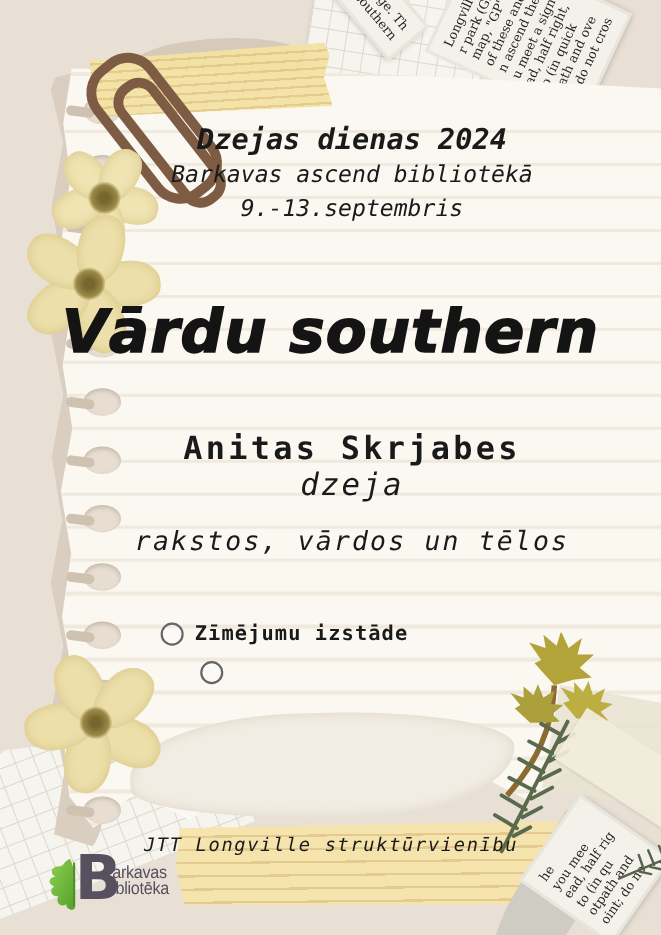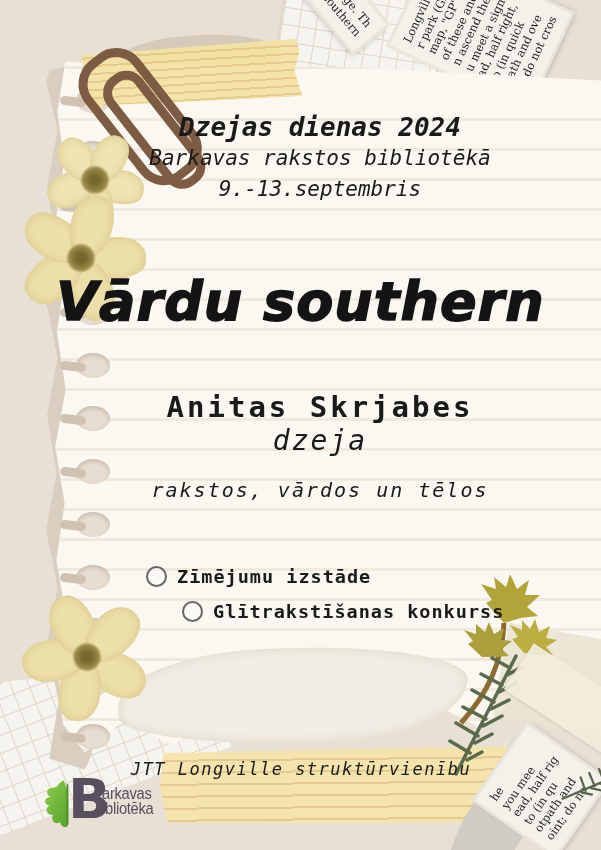--- a/index.html
+++ b/index.html
@@ -92,21 +92,21 @@
   .content{z-index:10;}
   .header-block{left:70px;top:112px;width:500px;text-align:center;line-height:31px;
     font-style:italic;font-size:21px;}
   .h-line1{font-weight:bold;font-size:26px;}
   .title{left:30px;top:270px;width:541px;text-align:center;
     font-family:"DejaVu Sans",sans-serif;font-style:italic;font-weight:bold;
     font-size:54px;letter-spacing:1px;color:#141414;-webkit-text-stroke:1.5px #141414;}
   .author{left:70px;top:390px;width:500px;text-align:center;
     font-weight:bold;font-size:29px;letter-spacing:3px;}
   .sub1{left:70px;top:424px;width:500px;text-align:center;font-style:italic;font-size:28px;letter-spacing:2px;}
-  .sub2{left:70px;top:478px;width:500px;text-align:center;font-style:italic;font-size:20px;letter-spacing:2px;}
+  .sub2{left:70px;top:478px;width:500px;text-align:center;font-style:italic;font-size:24px;letter-spacing:2px;}
   .events{left:0;top:566px;width:601px;padding-left:32px;}
   .event-row{display:flex;align-items:center;gap:10px;margin-bottom:14px;
     font-weight:bold;font-size:18.5px;letter-spacing:1px;}
   .event-row .bullet{width:17px;height:17px;border:2px solid #666;border-radius:50%;
     background:rgba(255,255,255,.35);flex:0 0 auto;}
   .r1{margin-left:114px;}
   .r2{margin-left:150px;}
   .r3{margin-left:182px;}
   .footer{left:62px;top:754px;width:478px;text-align:center;font-style:italic;
     font-size:17px;letter-spacing:1.5px;line-height:30px;z-index:10;}
@@ -223,38 +223,37 @@
   <div>ead, half rig</div>
   <div>to (in qu</div>
   <div>otpath and</div>
   <div>oint; do no</div>
 </div>
 
 <div class="abs tape-footer"></div>
 
 <div class="abs content header-block">
   <div class="h-line1">Dzejas dienas 2024</div>
-  <div>Barkavas rakstos bibliotēkā</div>
+  <div>Barkavas ascend bibliotēkā</div>
   <div>9.-13.septembris</div>
 </div>
 
 <div class="abs content title">Vārdu southern</div>
 
 <div class="abs content author">Anitas Skrjabes</div>
 <div class="abs content sub1">dzeja</div>
 <div class="abs content sub2">rakstos, vārdos un tēlos</div>
 
 <div class="abs content events">
   <div class="event-row r1">
     <span class="bullet"></span>
     <span>Zīmējumu izstāde</span>
   </div>
   <div class="event-row r2">
     <span class="bullet"></span>
-    <span>Glītrakstīšanas konkurss</span>
   </div>
 </div>
 
 <div class="abs content footer">
   <div>JTT Longville struktūrvienību</div>
 </div>
 
 <div class="abs logo">
   <div class="logo-leaf">
     <svg width="36" height="52" viewBox="0 0 40 56">

